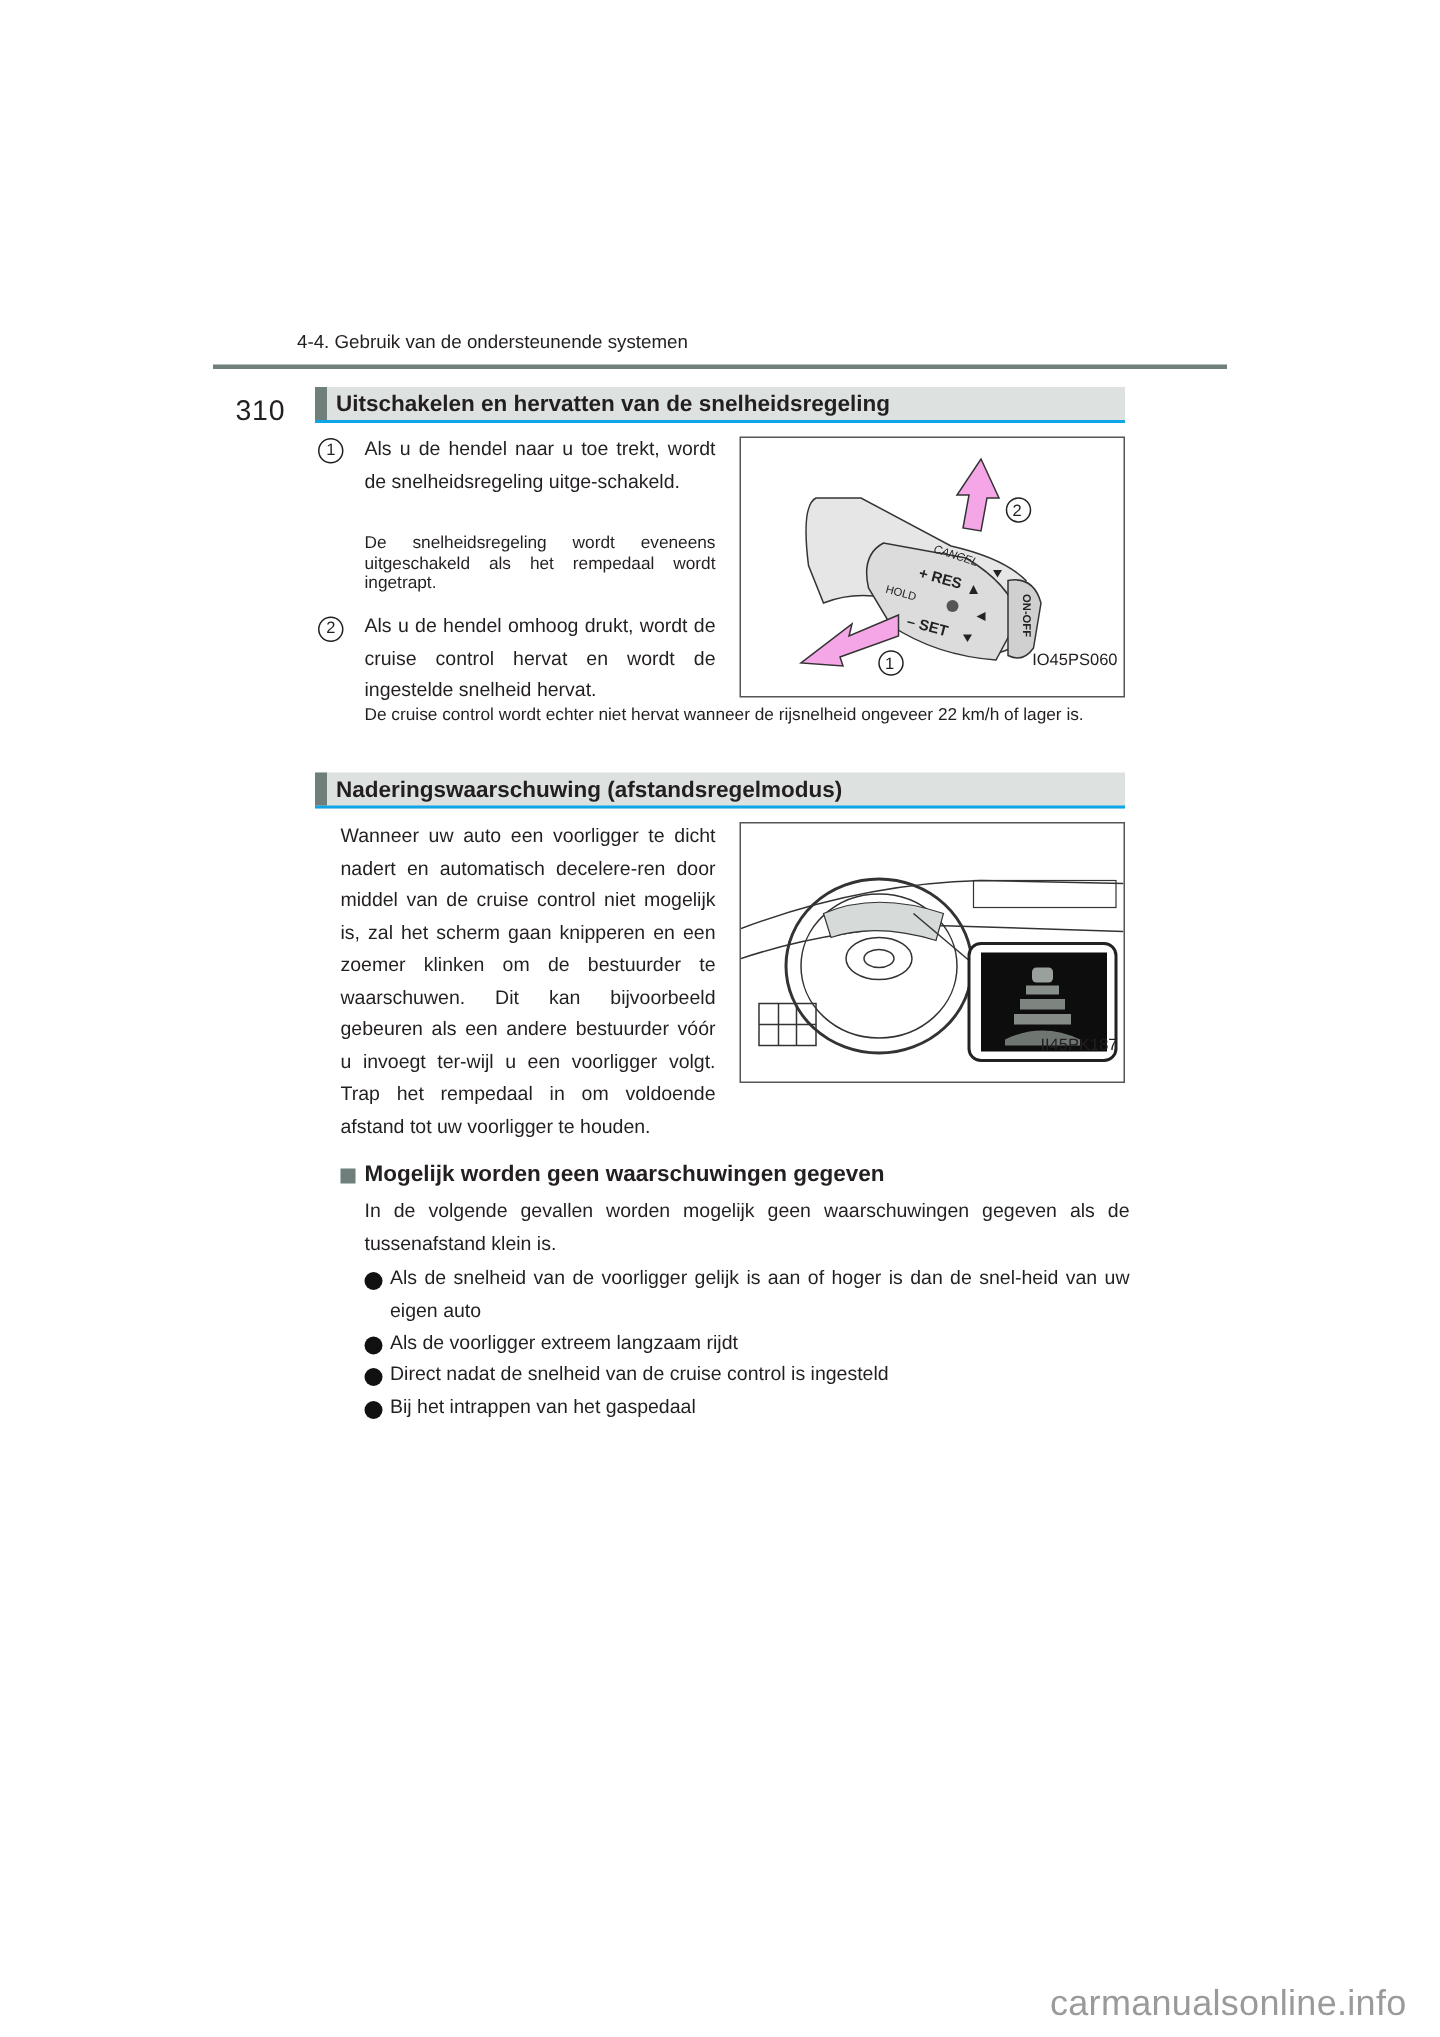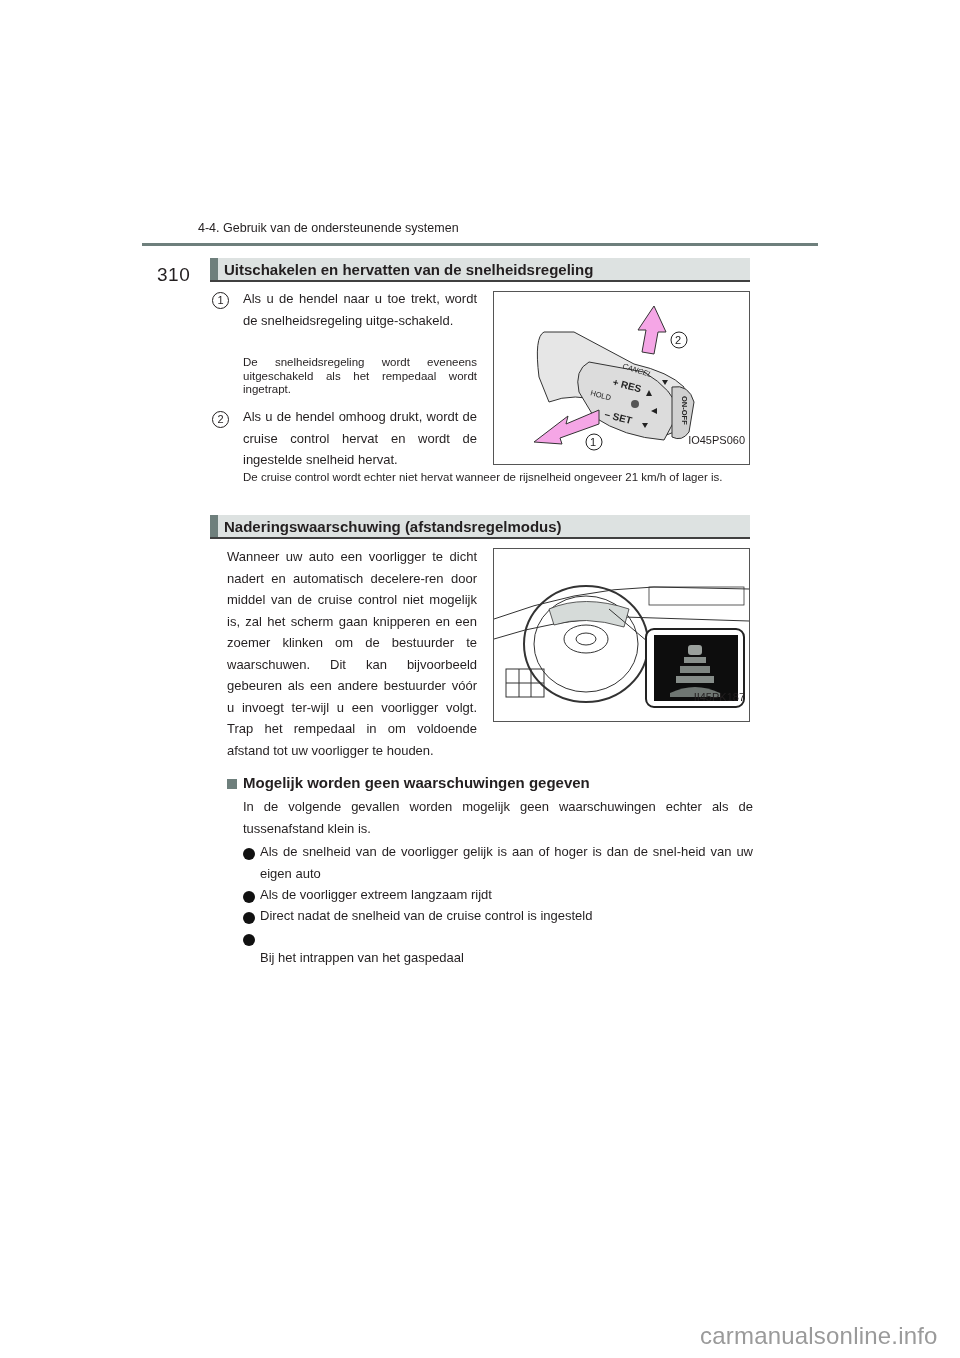--- a/index.html
+++ b/index.html
@@ -5,21 +5,21 @@
   html, body { margin:0; padding:0; background:#ffffff; }
   body { width:960px; height:1358px; position:relative; overflow:hidden;
          font-family:"Liberation Sans", sans-serif; color:#231f20; }
   .abs { position:absolute; }
 
   .page-num { left:157px; top:216px; font-size:19px; font-weight:normal; letter-spacing:0.5px;margin-top:48px; }
   .chapter { left:198px; top:221px; font-size:12.5px; color:#231f20; }
   .top-rule { left:142px; top:243px; width:676px; height:3px; background:#6e7f7c; }
 
   .sec-head { left:210px; width:540px; height:24px; background:#dde2e1;
-              border-bottom:2px solid #404040; box-sizing:border-box; }
+              border-bottom:2px solid #0ea5e9; box-sizing:border-box; }
   .sec-head .bar { position:absolute; left:0; top:0; width:8px; height:100%; background:#6e7f7c; }
   .sec-head .txt { position:absolute; left:14px; top:3px; font-size:15px; font-weight:bold; color:#231f20; white-space:nowrap; }
 
   .num-circle { display:inline-block; width:15px; height:15px; border:1px solid #231f20; border-radius:50%;
                 font-size:11px; line-height:15px; text-align:center; }
   .body-lg { font-size:13px; line-height:21.5px; text-align:justify; }
   .body-sm { font-size:11.5px; line-height:13.5px; text-align:justify; }
 
   .fig { border:1px solid #555; background:#fff; box-sizing:border-box; }
   .fig-code { position:absolute; right:4px; bottom:18px; font-size:11px; color:#231f20; }
@@ -74,21 +74,21 @@
 
     <path d="M105 118 L72 132 L74 124 L40 150 L68 152 L66 146 L105 132 Z" fill="#f5a6e6" stroke="#333" stroke-width="1"></path>
     <circle cx="185" cy="48" r="8" fill="#fff" stroke="#222" stroke-width="1"></circle>
     <text x="181" y="52" font-size="11" font-family="Liberation Sans, sans-serif" fill="#222">2</text>
     <circle cx="100" cy="150" r="8" fill="#fff" stroke="#222" stroke-width="1"></circle>
     <text x="96" y="154" font-size="11" font-family="Liberation Sans, sans-serif" fill="#222">1</text>
   </svg>
   <div class="fig-code">IO45PS060</div>
 </div>
 
-<div class="abs body-sm" style="left:243px; top:471px; width:510px; text-align:left;">De cruise control wordt echter niet hervat wanneer de rijsnelheid ongeveer 21 km/h of lager is.</div>
+<div class="abs body-sm" style="left:243px; top:471px; width:510px; text-align:left;">De cruise control wordt echter niet hervat wanneer de rijsnelheid ongeveer 22 km/h of lager is.</div>
 
 <div class="abs sec-head" style="top:515px;padding-left:28px;">
   <div class="bar"></div>
   <div class="txt">Naderingswaarschuwing (afstandsregelmodus)</div>
 </div>
 
 <div class="abs body-lg" style="left:227px; top:546px; width:250px;">Wanneer uw auto een voorligger te dicht nadert en automatisch decelere-ren door middel van de cruise control niet mogelijk is, zal het scherm gaan knipperen en een zoemer klinken om de bestuurder te waarschuwen. Dit kan bijvoorbeeld gebeuren als een andere bestuurder vóór u invoegt ter-wijl u een voorligger volgt. Trap het rempedaal in om voldoende afstand tot uw voorligger te houden.</div>
 
 <div class="abs fig" style="left:493px; top:548px; width:257px; height:174px;">
   <svg width="255" height="172" viewBox="0 0 255 172">
@@ -116,27 +116,27 @@
     <rect x="190" y="108" width="22" height="6" fill="#888f8b"></rect>
     <rect x="186" y="117" width="30" height="7" fill="#7e8581"></rect>
     <rect x="182" y="127" width="38" height="7" fill="#858c88"></rect>
     <path d="M176 144 Q201 132 226 144 L226 148 L176 148 Z" fill="#6f7672"></path>
   </svg>
   <div class="fig-code">II45PK187</div>
 </div>
 
 <div class="square" style="left:227px; top:779px;"></div>
 <div class="abs" style="left:243px; top:774px; font-size:15px; font-weight:bold;">Mogelijk worden geen waarschuwingen gegeven</div>
-<div class="abs body-lg" style="left:243px; top:796px; width:510px;">In de volgende gevallen worden mogelijk geen waarschuwingen echter als de tussenafstand klein is.</div>
+<div class="abs body-lg" style="left:243px; top:796px; width:510px;">In de volgende gevallen worden mogelijk geen waarschuwingen gegeven als de tussenafstand klein is.</div>
 
 <div class="bullet-dot" style="left:243px; top:848px;"></div>
 <div class="abs body-lg" style="left:260px; top:841px; width:493px;">Als de snelheid van de voorligger gelijk is aan of hoger is dan de snel-heid van uw eigen auto</div>
 
 <div class="bullet-dot" style="left:243px; top:891px;"></div>
 <div class="abs body-lg" style="left:260px; top:884px; width:493px;">Als de voorligger extreem langzaam rijdt</div>
 
 <div class="bullet-dot" style="left:243px; top:912px;"></div>
 <div class="abs body-lg" style="left:260px; top:905px; width:493px;">Direct nadat de snelheid van de cruise control is ingesteld</div>
 
 <div class="bullet-dot" style="left:243px; top:934px;"></div>
-<div class="abs body-lg" style="left:260px; top:947px; width:493px;">Bij het intrappen van het gaspedaal</div>
+<div class="abs body-lg" style="left:260px; top:927px; width:493px;">Bij het intrappen van het gaspedaal</div>
 
 <div class="abs watermark">carmanualsonline.info</div>
 
 </body></html>

